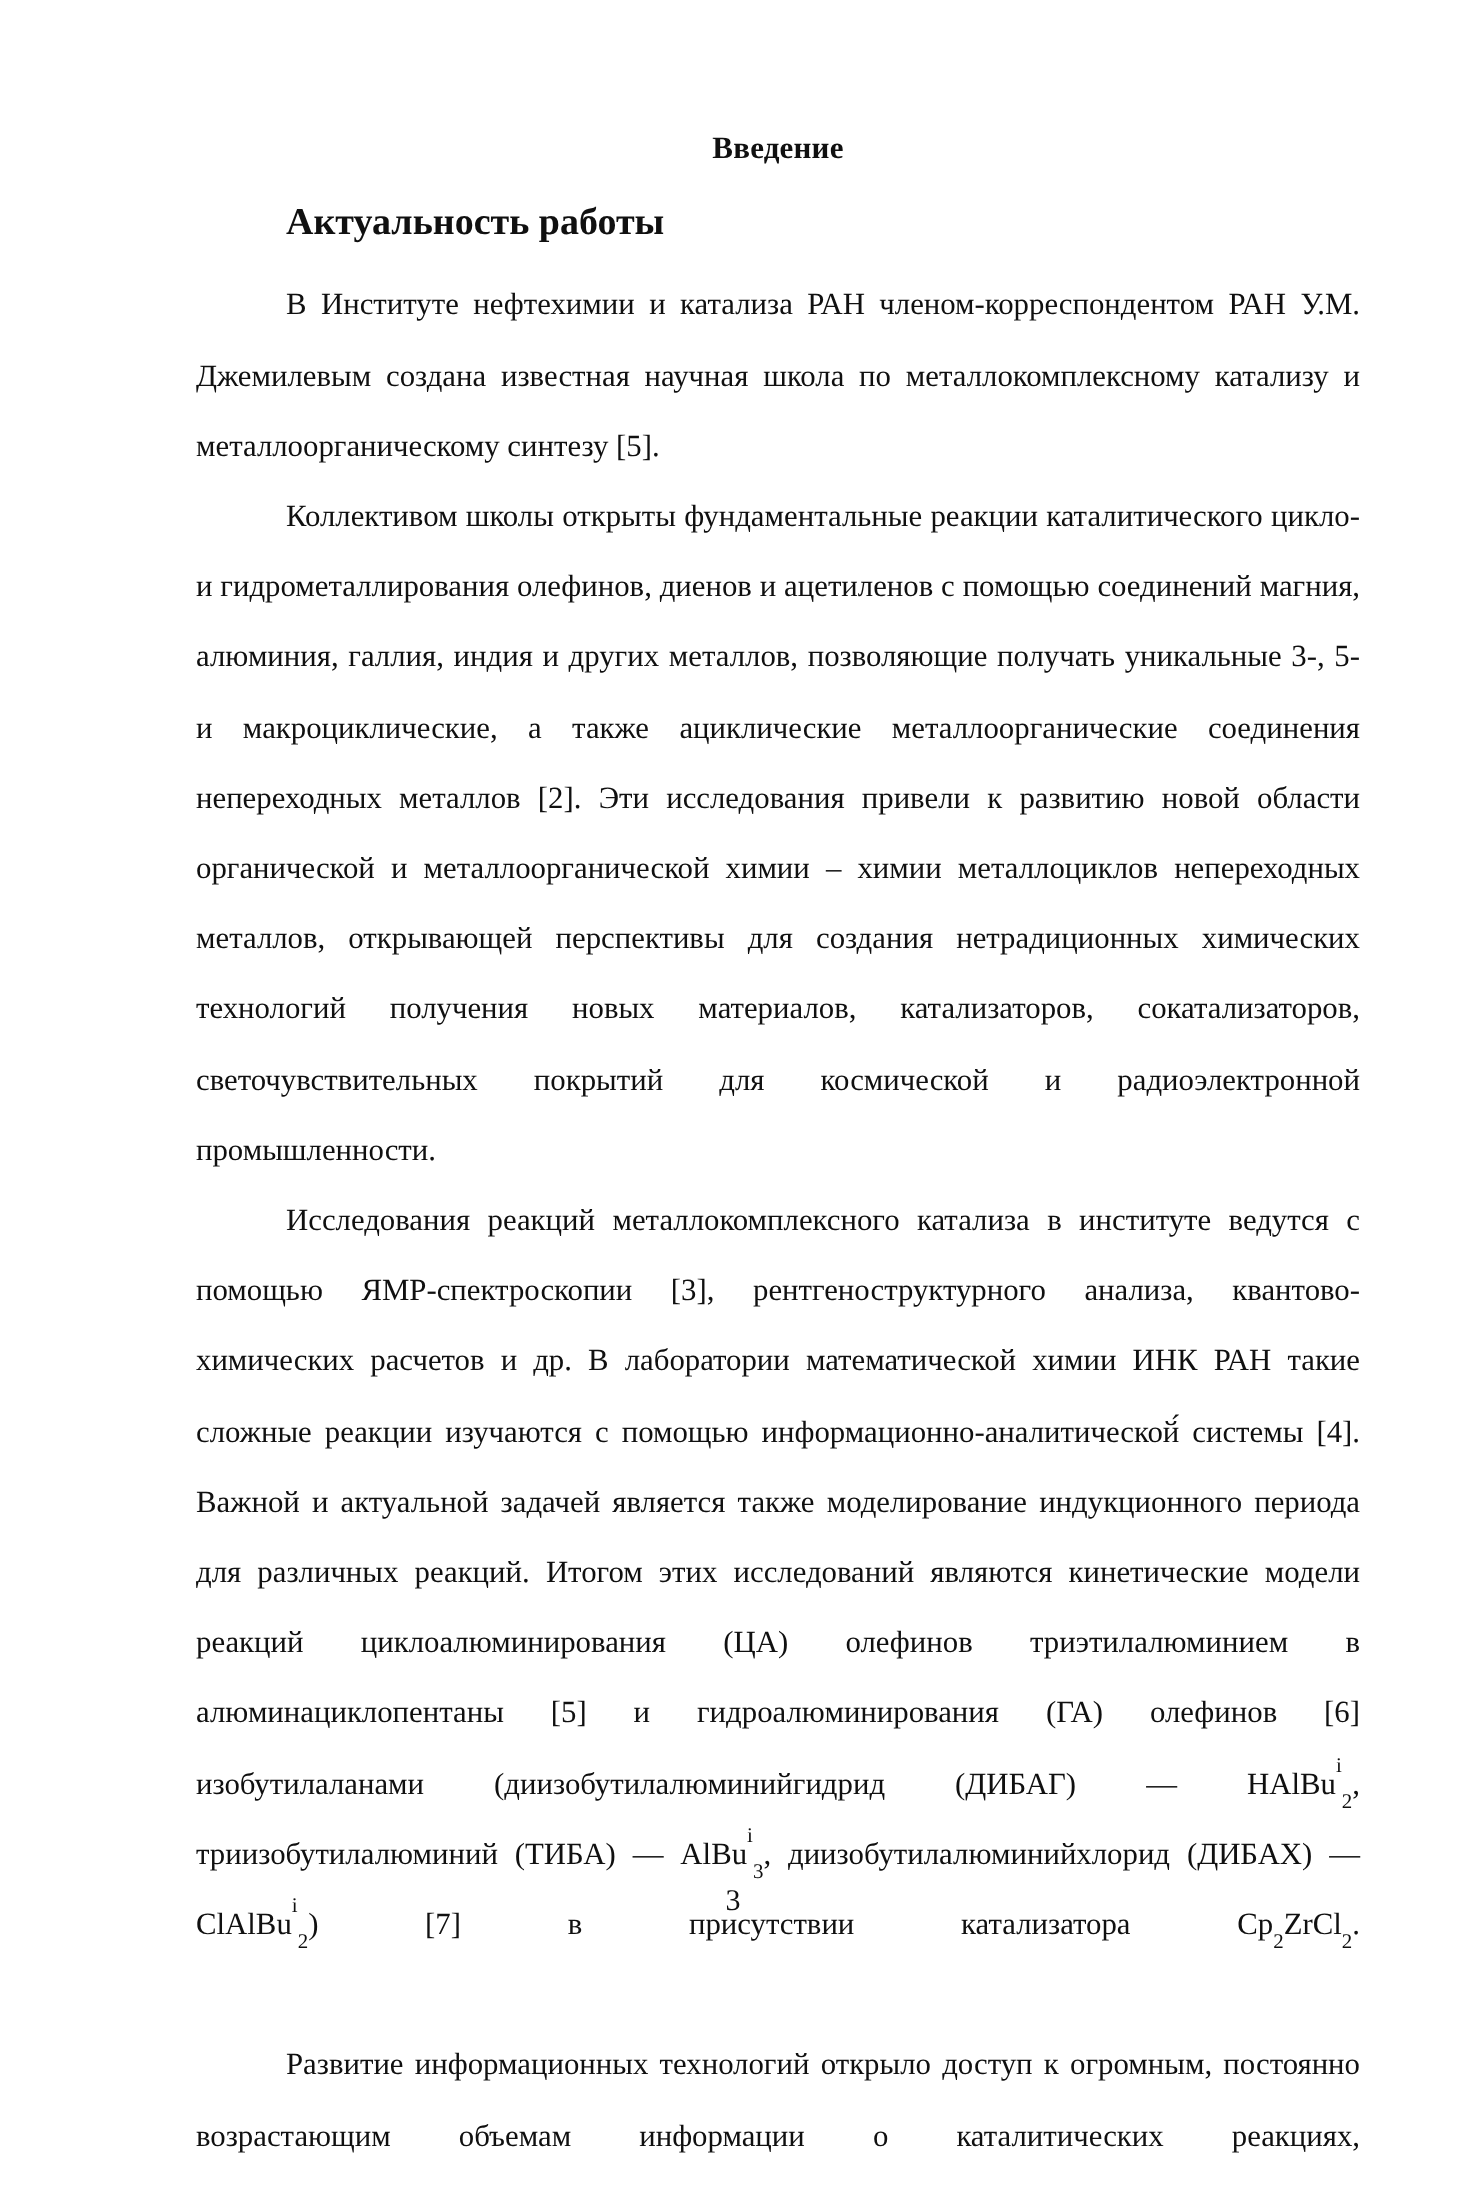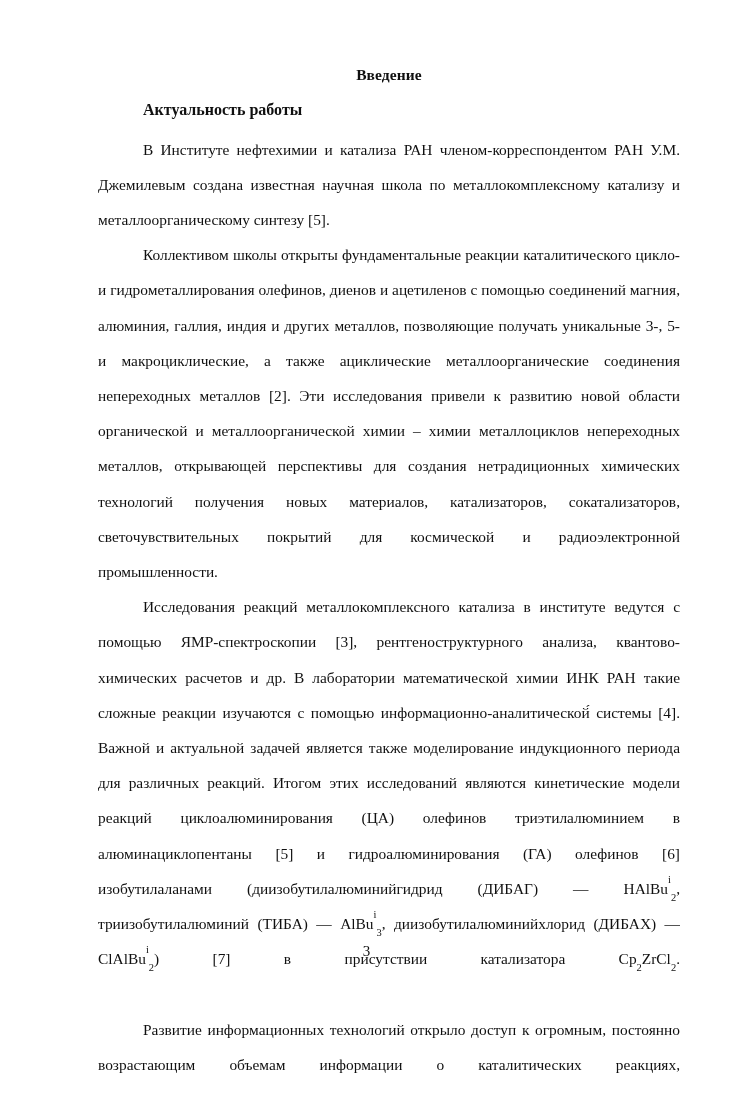--- a/index.html
+++ b/index.html
@@ -36,21 +36,21 @@
   .doc-title {
     font-size: 15.5px;
     font-weight: bold;
     text-align: center;
     letter-spacing: 0.1px;
     margin: 0 0 15px 0;
     line-height: 1.2;
   }
 
   .section-heading {
-    font-size: 16px;
+    font-size: 19px;
     font-weight: bold;
     margin: 0 0 12px 0;
     text-indent: 45px;
     line-height: 1.25;
   }
 
   p.para {
     font-size: 15.4px;
     line-height: 35.2px;
     text-align: justify;

